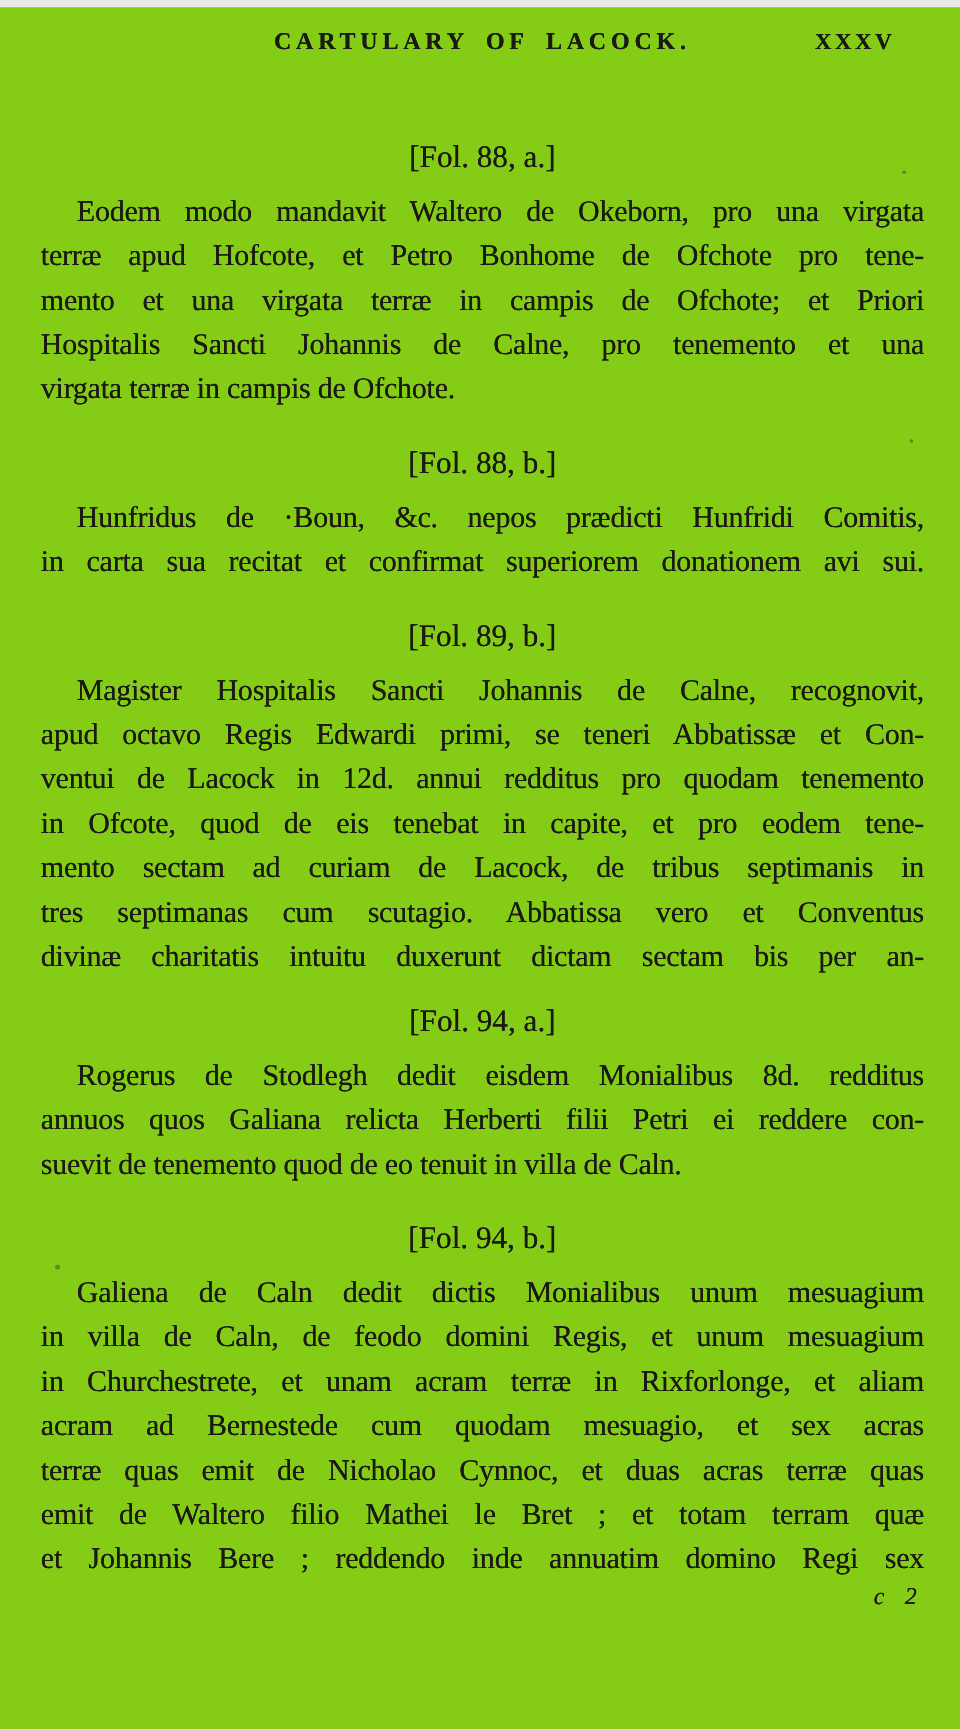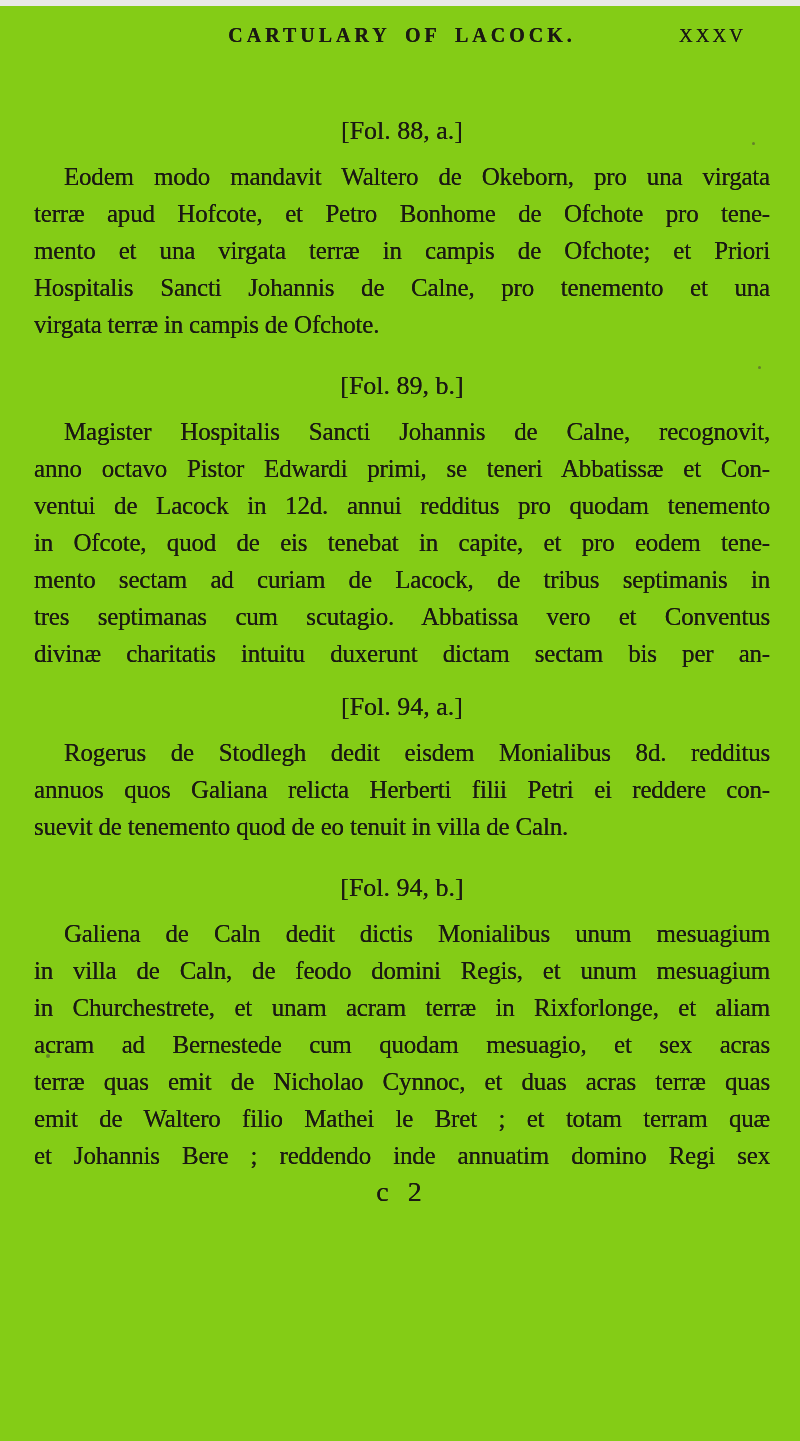--- a/index.html
+++ b/index.html
@@ -30,21 +30,21 @@
     font-size: 20px;
     font-weight: bold;
     letter-spacing: 4px;
     word-spacing: 6px;
   }
   .page-number {
     position: absolute;
     right: 24px;
     top: 1px;
     font-size: 19px;
-    font-weight: normal;
+    font-weight: bold;
     letter-spacing: 3px;
   }
   
   .fol-heading {
     margin: 26px 0 8px 0;
     text-align: center;
     font-size: 26px;
     font-weight: normal;
     line-height: 34px;
   }
@@ -65,22 +65,23 @@
   }
   .line.end {
     text-align-last: left;
   }
   .line.ind {
     text-indent: 30px;
   }
   
   .signature-mark {
     margin-top: 2px;
-    text-align: center;
-    font-size: 28px;
+    text-align: right;
+    font-size: 20px;
+    font-style: italic;
     letter-spacing: 6px;
   }
   
   .speck {
     position: absolute;
     width: 4px;
     height: 4px;
     border-radius: 50%;
     background: #4a463c;
     opacity: .55;
@@ -103,26 +104,33 @@
     <h2 class="fol-heading">[Fol. 88, a.]</h2>
     <div class="para">
       <div class="line ind">Eodem modo mandavit Waltero de Okeborn, pro una virgata</div>
       <div class="line">terræ apud Hofcote, et Petro Bonhome de Ofchote pro tene-</div>
       <div class="line">mento et una virgata terræ in campis de Ofchote; et Priori</div>
       <div class="line">Hospitalis Sancti Johannis de Calne, pro tenemento et una</div>
       <div class="line end">virgata terræ in campis de Ofchote.</div>
     </div>
   </section>
 
+  <section class="sec sec-2">
+    <h2 class="fol-heading">[Fol. 88, b.]</h2>
+    <div class="para">
+      <div class="line ind">Hunfridus de ·Boun, &amp;c. nepos prædicti Hunfridi Comitis,</div>
+      <div class="line">in carta sua recitat et confirmat superiorem donationem avi sui.</div>
+    </div>
+  </section>
 
   <section class="sec sec-3">
     <h2 class="fol-heading">[Fol. 89, b.]</h2>
     <div class="para">
       <div class="line ind">Magister Hospitalis Sancti Johannis de Calne, recognovit,</div>
-      <div class="line">anno octavo Pistor Edwardi primi, se teneri Abbatissæ et Con-</div>
+      <div class="line">apud octavo Regis Edwardi primi, se teneri Abbatissæ et Con-</div>
       <div class="line">ventui de Lacock in 12d. annui redditus pro quodam tenemento</div>
       <div class="line">in Ofcote, quod de eis tenebat in capite, et pro eodem tene-</div>
       <div class="line">mento sectam ad curiam de Lacock, de tribus septimanis in</div>
       <div class="line">tres septimanas cum scutagio.  Abbatissa vero et Conventus</div>
       <div class="line">divinæ charitatis intuitu duxerunt dictam sectam bis per an-</div>
     </div>
   </section>
 
   <section class="sec sec-4">
     <h2 class="fol-heading">[Fol. 94, a.]</h2>

